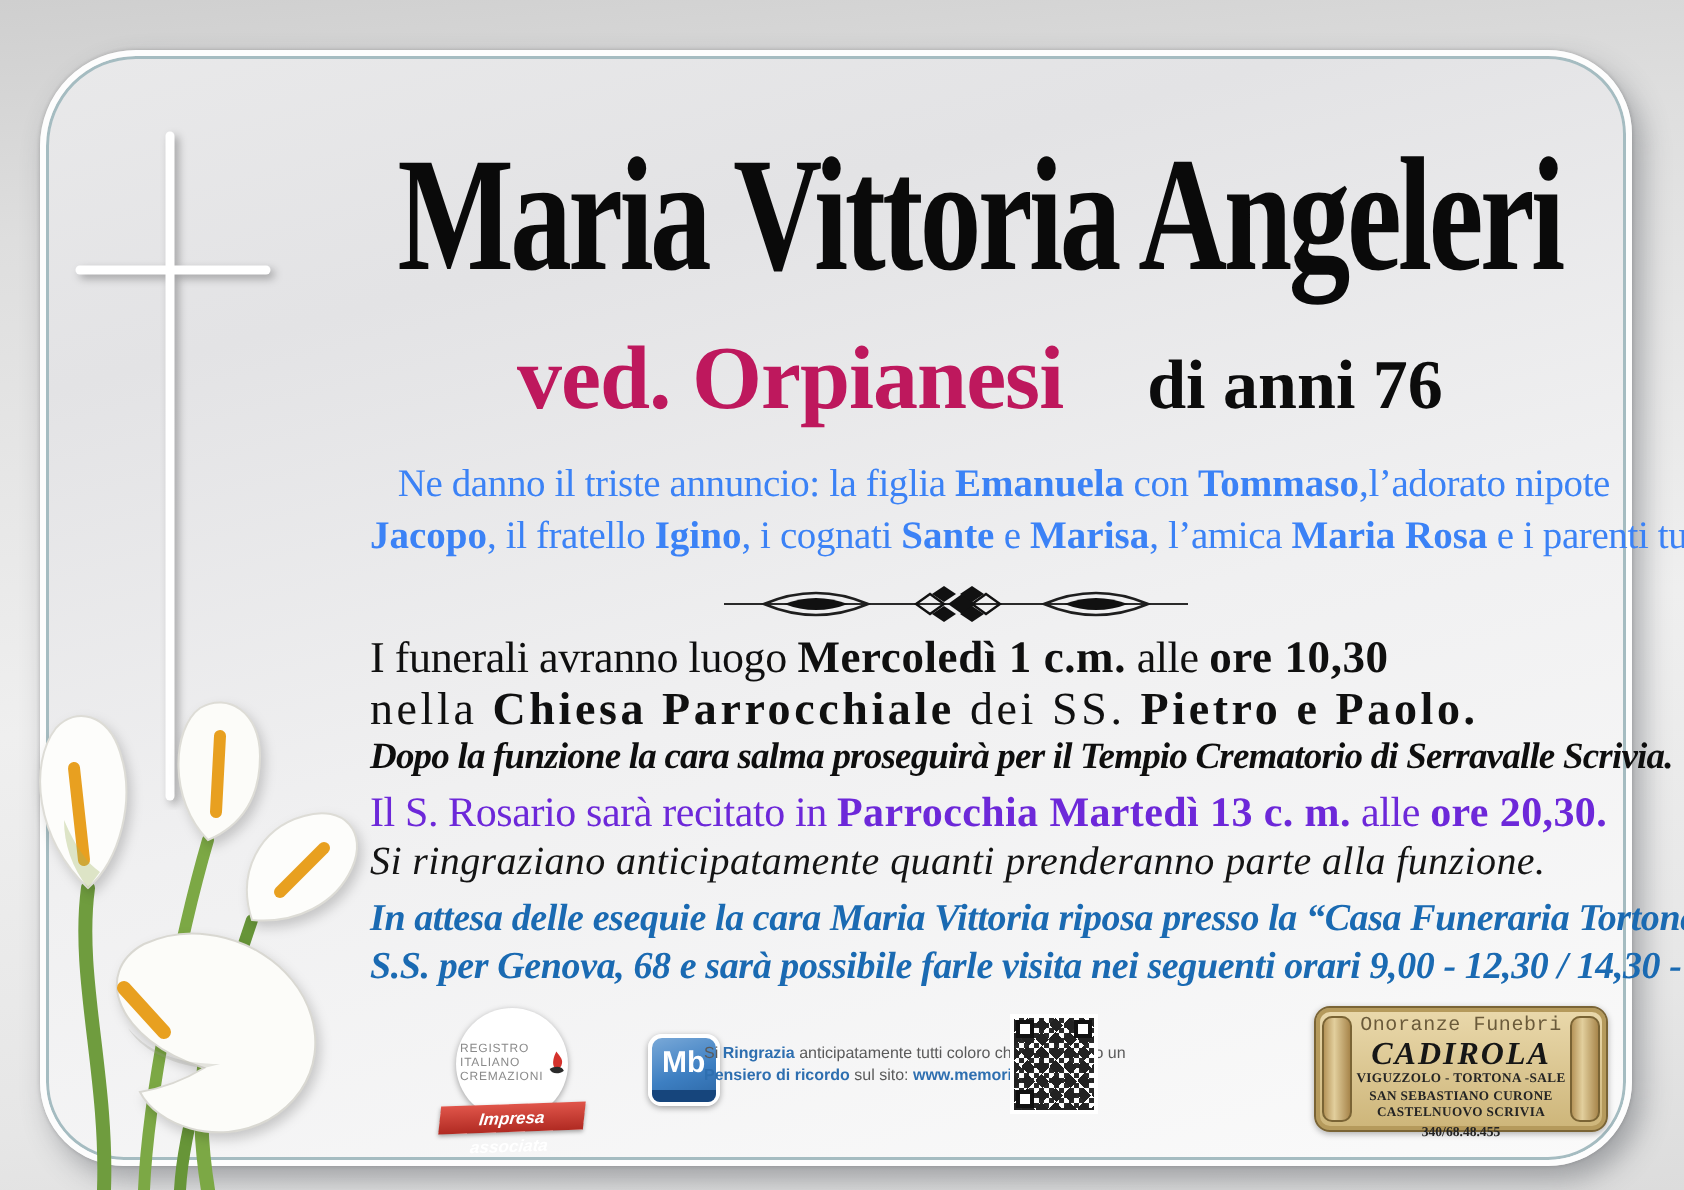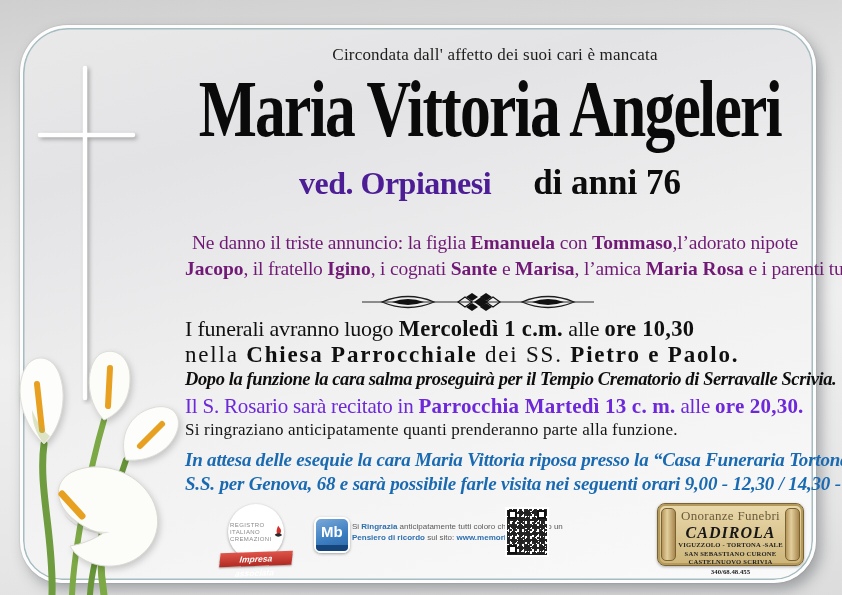--- a/index.html
+++ b/index.html
@@ -22,91 +22,90 @@
   .center{text-align:center;}
   .nowrap{white-space:nowrap;}
   .intro{top:45px;font-size:17px;color:#1c1c1c;letter-spacing:.2px;}
   .name-wrap{top:66px;left:130px;width:720px;text-align:center;}
   .name{
     display:inline-block;font-size:70px;font-weight:bold;line-height:1.05;
     letter-spacing:-2px;white-space:nowrap;color:#0a0a0a;
     transform:scale(.88,1.16);transform-origin:center top;
   }
   .vedrow{top:163px;left:130px;width:720px;text-align:center;white-space:nowrap;}
-  .ved{font-size:32px;font-weight:bold;letter-spacing:-.5px;color:#4c1d95;}
+  .ved{font-size:45px;font-weight:bold;letter-spacing:-.5px;color:#be185d;}
   .age{font-size:35px;font-weight:bold;margin-left:42px;color:#0c0c0c;}
-  .fam{font-size:19.5px;line-height:26px;letter-spacing:-.2px;color:#701a75;}
+  .fam{font-size:19.5px;line-height:26px;letter-spacing:-.2px;color:#3b82f6;text-align:right;}
   .fam b{letter-spacing:0;}
   .fam1{top:230px;}
   .fam2{top:256px;}
   .pdate{top:285px;text-align:right;font-style:italic;font-size:17.5px;color:#1a1a1a;letter-spacing:.2px;}
   .ornament{top:293px;left:362px;}
   .fun1{top:316px;font-size:22px;letter-spacing:-.2px;color:#101010;}
   .fun1 b{font-size:22.5px;letter-spacing:.3px;}
   .fun2{top:342px;font-size:23px;letter-spacing:1.8px;color:#101010;}
   .crem{top:369px;font-size:18.5px;font-weight:bold;font-style:italic;letter-spacing:-.4px;color:#0e0e0e;}
   .ros{top:394px;font-size:21px;letter-spacing:-.2px;color:#6d28d9;}
   .ros b{letter-spacing:.2px;}
-  .thanks{top:420px;font-size:17px;letter-spacing:.2px;color:#141414;}
+  .thanks{top:420px;font-size:20px;font-style:italic;letter-spacing:.2px;color:#141414;}
   .blueline{font-size:19px;font-weight:bold;font-style:italic;letter-spacing:-.2px;}
   .blue1{top:449px;}
   .blue2{top:473px;}
 
   
   .registro{top:504px;left:217px;width:78px;height:64px;text-align:center;}
   .reg-circle{width:56px;height:56px;margin:0 auto;background:#fff;border-radius:50%;
     box-shadow:0 1px 3px rgba(0,0,0,.35);display:flex;align-items:center;justify-content:center;gap:2px;padding:0 2px;box-sizing:border-box;}
   .reg-lines{font-family:"Liberation Sans",sans-serif;font-size:6px;line-height:7px;color:#8a8a8a;
     letter-spacing:.4px;text-transform:uppercase;text-align:left;}
   .reg-ribbon{position:absolute;left:3px;right:3px;bottom:2px;height:14px;
     background:linear-gradient(#e0554a,#b02a22);transform:skewX(-8deg) rotate(-2deg);
     color:#fff;font-family:"Liberation Sans",sans-serif;font-style:italic;font-weight:bold;
     font-size:8.5px;line-height:14px;box-shadow:0 1px 2px rgba(0,0,0,.35);}
-  .mb-badge{top:517px;left:314px;width:36px;height:36px;border-radius:7px;
+  .mb-badge{top:517px;left:324px;width:36px;height:36px;border-radius:7px;
     background:linear-gradient(160deg,#7aa9d8 0%,#3d7fc2 55%,#2c66a4 100%);
     border:2px solid #fff;box-shadow:0 1px 3px rgba(0,0,0,.35);box-sizing:border-box;}
   .mb-badge span{position:absolute;left:5px;top:4px;color:#fff;font-family:"Liberation Sans",sans-serif;
     font-weight:bold;font-size:15px;}
   .mb-spine{position:absolute;left:0;right:0;bottom:0;height:6px;background:#16457c;border-radius:0 0 4px 4px;}
   .memoria{top:521px;left:352px;width:176px;text-align:center;font-family:"Liberation Sans",sans-serif;
     font-size:8px;line-height:11px;color:#5a5a5a;white-space:nowrap;}
   .memoria b{color:#2e6fb0;margin-top:16px;}
   .qr{top:509px;left:507px;width:40px;height:46px;background-color:#fff;
     background-image:repeating-conic-gradient(from 45deg,#222 0% 25%,transparent 0% 50%),repeating-conic-gradient(#2a2a2a 0% 25%,#fff 0% 50%);
     background-size:7px 7px,5px 5px;box-shadow:0 0 0 2px #fff;}
   .qr .finder{position:absolute;width:9px;height:9px;background:#fff;border:2px solid #111;box-sizing:border-box;}
   .qr .f1{left:1px;top:1px;} .qr .f2{right:1px;top:1px;} .qr .f3{left:1px;bottom:1px;}
   .cadirola{top:503px;left:657px;width:147px;height:63px;border-radius:8px;
     background:linear-gradient(#ead9ac,#cdb579);border:1px solid #7a6435;
     box-shadow:inset 0 0 0 2px #b59a5c, 0 1px 3px rgba(0,0,0,.3);box-sizing:border-box;text-align:center;}
   .scroll-end{position:absolute;top:4px;bottom:4px;width:15px;border-radius:5px;
     background:linear-gradient(90deg,#b6955a,#e2cf9d 40%,#a8864c);border:1px solid #7a6435;box-sizing:border-box;}
   .scroll-l{left:3px;} .scroll-r{right:3px;}
   .cad-inner{position:absolute;left:20px;right:20px;top:4px;}
-  .cad-head{font-size:13px;color:#6a5a3a;letter-spacing:.3px;}
+  .cad-head{font-size:10px;color:#6a5a3a;letter-spacing:.3px;font-family:Liberation Mono, monospace;}
   .cad-name{font-size:16px;font-weight:bold;letter-spacing:1px;color:#161616;line-height:17px;font-style:italic;}
   .cad-line{font-size:6.6px;font-weight:bold;color:#242424;line-height:8.6px;letter-spacing:.2px;}
   .cad-phone{font-size:6.8px;font-weight:bold;color:#242424;line-height:9px;}
   svg{display:block;}
 </style>
 </head>
 <body>
 
 <div class="stage">
 
   <div class="card"></div>
 
   <svg class="abs" style="left:28px;top:60px;" width="125" height="345" viewBox="0 0 125 345">
     <g stroke="#ffffff" stroke-width="4.5" stroke-linecap="round" filter="drop-shadow(2px 2px 2px rgba(0,0,0,0.30))">
       <line x1="57" y1="8" x2="57" y2="338"></line>
       <line x1="12" y1="75" x2="105" y2="75"></line>
     </g>
   </svg>
 
-  <div class="abs col center intro">Circondata dall' affetto dei suoi cari è mancata</div>
 
   <div class="abs name-wrap">
     <span class="name">Maria Vittoria Angeleri</span>
   </div>
 
   <div class="abs vedrow">
     <span class="ved">ved. Orpianesi</span><span class="age">di anni 76</span>
   </div>
 
   <div class="abs col center nowrap fam fam1"><span>Ne danno il triste annuncio: la figlia </span><b>Emanuela</b><span> con </span><b>Tommaso</b><span>,l’adorato nipote</span></div>

